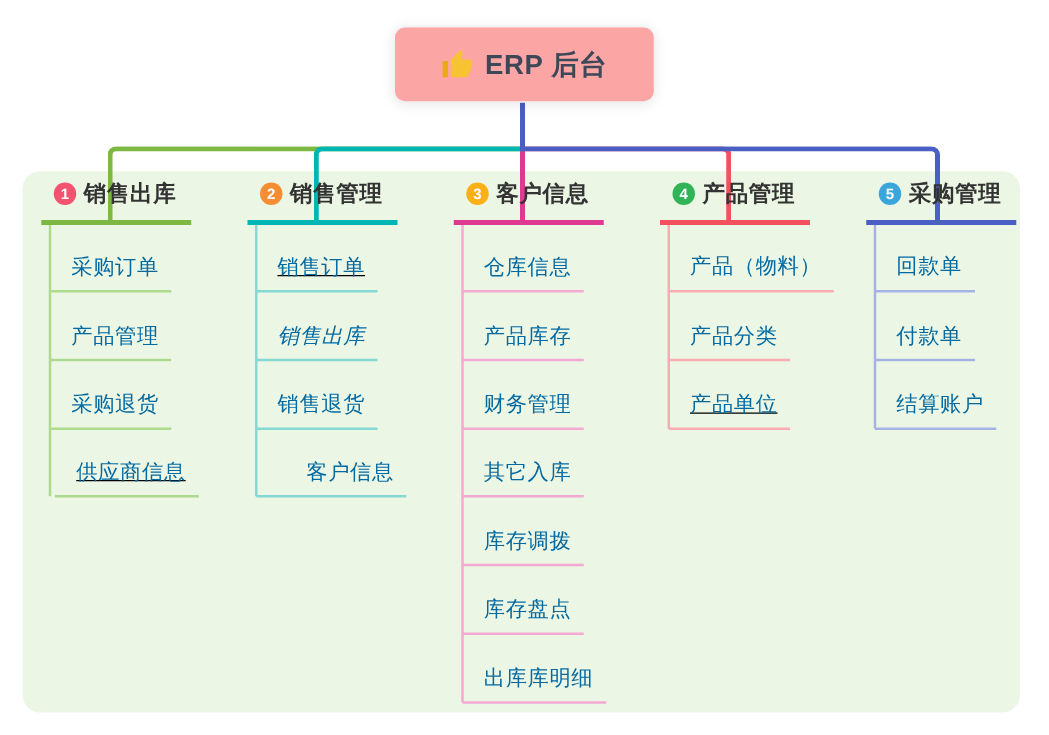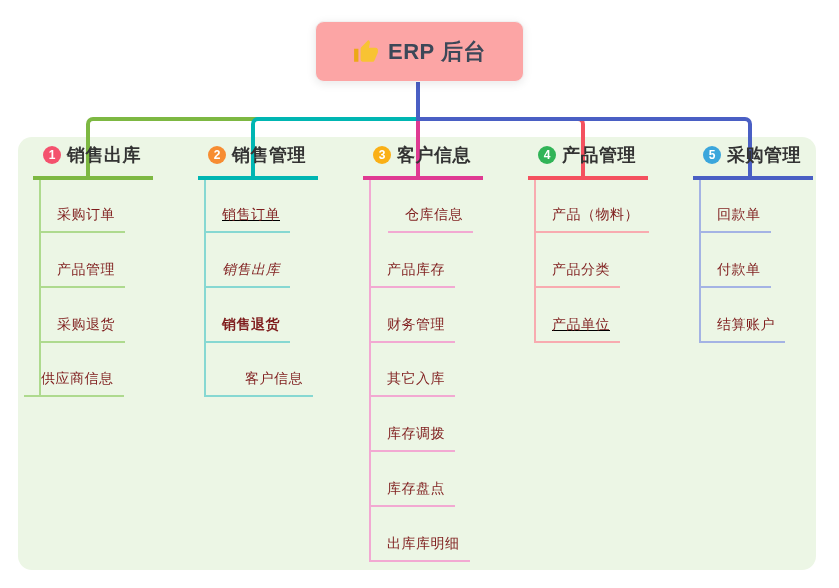--- a/index.html
+++ b/index.html
@@ -16,21 +16,21 @@
              display:flex;align-items:center;justify-content:center;gap:9px;box-sizing:border-box;}
   .root-title{font-size:22px;font-weight:600;color:#3c4858;letter-spacing:0.5px;}
   .parent{position:absolute;top:143px;z-index:3;display:flex;align-items:center;gap:6px;
           padding:0 12px 9px 10px;border-bottom:4px solid;min-width:118px;box-sizing:border-box;}
   .badge{width:18px;height:18px;border-radius:50%;flex:0 0 18px;
          display:flex;align-items:center;justify-content:center;
          color:#ffffff;font-size:12px;font-weight:700;line-height:18px;}
   .plabel{font-size:18px;font-weight:600;color:#333333;line-height:24px;letter-spacing:0.5px;white-space:nowrap;}
   .trunk{position:absolute;width:2px;z-index:2;}
   .child{position:absolute;z-index:3;padding:0 10px 8px 17px;border-bottom:2px solid;box-sizing:border-box;}
-  .clabel{font-size:14px;color:#7f1d1d;line-height:18px;white-space:nowrap;letter-spacing:0.5px;}
+  .clabel{font-size:17px;color:#0369a1;line-height:18px;white-space:nowrap;letter-spacing:0.5px;}
 </style>
 </head>
 <body>
 
 <div class="stage">
   <div class="canvas" style="background: rgb(236, 246, 229);"></div>
   <div id="lines">
       <div class="line elbow-l" style="top: 117px; height: 61px; left: 86px; width: 332px; border-color: rgb(125, 184, 66);"></div>
       <div class="line" style="top: 117px; height: 61px; left: 416px; width: 4px; background: rgb(223, 58, 146);"></div>
       <div class="line elbow-r" style="top: 117px; height: 61px; left: 418px; width: 167px; border-color: rgb(244, 81, 95);"></div>
@@ -40,56 +40,56 @@
     </div>
   <div id="columns">
       <div class="parent" style="left: 33px; border-bottom-color: rgb(125, 184, 66);">
         <div class="badge" style="background: rgb(244, 82, 110);">1</div>
         <span class="plabel">销售出库</span>
       </div>
       <div class="trunk" style="left: 39px; top: 180px; height: 217px; background: rgb(174, 218, 142);"></div>
       <div class="child" style="left: 40px; top: 205px; border-bottom-color: rgb(174, 218, 142);"><span class="clabel">采购订单</span></div>
       <div class="child" style="left: 40px; top: 260px; border-bottom-color: rgb(174, 218, 142);"><span class="clabel">产品管理</span></div>
       <div class="child" style="left: 40px; top: 315px; border-bottom-color: rgb(174, 218, 142);"><span class="clabel">采购退货</span></div>
-      <div class="child" style="left: 24px; top: 369px; border-bottom-color: rgb(174, 218, 142);"><span class="clabel">供应商信息</span></div>
+      <div class="child" style="left: 44px; top: 369px; border-bottom-color: rgb(174, 218, 142); text-decoration: underline;"><span class="clabel">供应商信息</span></div>
       <div class="parent" style="left: 198px; border-bottom-color: rgb(0, 182, 178);">
         <div class="badge" style="background: rgb(247, 141, 50);">2</div>
         <span class="plabel">销售管理</span>
       </div>
       <div class="trunk" style="left: 204px; top: 180px; height: 217px; background: rgb(134, 216, 210);"></div>
       <div class="child" style="left: 205px; top: 205px; border-bottom-color: rgb(134, 216, 210); text-decoration: underline;"><span class="clabel">销售订单</span></div>
       <div class="child" style="left: 205px; top: 260px; border-bottom-color: rgb(134, 216, 210); font-style: italic;"><span class="clabel">销售出库</span></div>
-      <div class="child" style="left: 205px; top: 315px; border-bottom-color: rgb(134, 216, 210); font-weight: bold;"><span class="clabel">销售退货</span></div>
+      <div class="child" style="left: 205px; top: 315px; border-bottom-color: rgb(134, 216, 210);"><span class="clabel">销售退货</span></div>
       <div class="child" style="left: 205px; top: 369px; border-bottom-color: rgb(134, 216, 210); padding-left: 40px;"><span class="clabel">客户信息</span></div>
       <div class="parent" style="left: 363px; border-bottom-color: rgb(223, 58, 146);">
         <div class="badge" style="background: rgb(250, 176, 22);">3</div>
         <span class="plabel">客户信息</span>
       </div>
       <div class="trunk" style="left: 369px; top: 180px; height: 382px; background: rgb(242, 169, 210);"></div>
-      <div class="child" style="left: 388px; top: 205px; border-bottom-color: rgb(242, 169, 210);"><span class="clabel">仓库信息</span></div>
+      <div class="child" style="left: 370px; top: 205px; border-bottom-color: rgb(242, 169, 210);"><span class="clabel">仓库信息</span></div>
       <div class="child" style="left: 370px; top: 260px; border-bottom-color: rgb(242, 169, 210);"><span class="clabel">产品库存</span></div>
       <div class="child" style="left: 370px; top: 315px; border-bottom-color: rgb(242, 169, 210);"><span class="clabel">财务管理</span></div>
       <div class="child" style="left: 370px; top: 369px; border-bottom-color: rgb(242, 169, 210);"><span class="clabel">其它入库</span></div>
       <div class="child" style="left: 370px; top: 424px; border-bottom-color: rgb(242, 169, 210);"><span class="clabel">库存调拨</span></div>
       <div class="child" style="left: 370px; top: 479px; border-bottom-color: rgb(242, 169, 210); text-align: center;"><span class="clabel">库存盘点</span></div>
       <div class="child" style="left: 370px; top: 534px; border-bottom-color: rgb(242, 169, 210);"><span class="clabel">出库库明细</span></div>
       <div class="parent" style="left: 528px; border-bottom-color: rgb(244, 81, 95);">
         <div class="badge" style="background: rgb(49, 180, 87);">4</div>
         <span class="plabel">产品管理</span>
       </div>
       <div class="trunk" style="left: 534px; top: 180px; height: 163px; background: rgb(248, 171, 176);"></div>
-      <div class="child" style="left: 535px; top: 205px; border-bottom-color: rgb(248, 171, 176);"><span class="clabel">产品（物料）</span></div>
+      <div class="child" style="left: 535px; top: 205px; border-bottom-color: rgb(248, 171, 176); font-family: Liberation Mono, monospace;"><span class="clabel">产品（物料）</span></div>
       <div class="child" style="left: 535px; top: 260px; border-bottom-color: rgb(248, 171, 176);"><span class="clabel">产品分类</span></div>
       <div class="child" style="left: 535px; top: 315px; border-bottom-color: rgb(248, 171, 176); text-decoration: underline;"><span class="clabel">产品单位</span></div>
       <div class="parent" style="left: 693px; border-bottom-color: rgb(74, 95, 196);">
         <div class="badge" style="background: rgb(59, 166, 220);">5</div>
         <span class="plabel">采购管理</span>
       </div>
       <div class="trunk" style="left: 699px; top: 180px; height: 163px; background: rgb(164, 179, 228);"></div>
-      <div class="child" style="left: 700px; top: 205px; border-bottom-color: rgb(164, 179, 228);"><span class="clabel">回款单</span></div>
+      <div class="child" style="left: 700px; top: 205px; border-bottom-color: rgb(164, 179, 228); font-family: Liberation Mono, monospace;"><span class="clabel">回款单</span></div>
       <div class="child" style="left: 700px; top: 260px; border-bottom-color: rgb(164, 179, 228);"><span class="clabel">付款单</span></div>
       <div class="child" style="left: 700px; top: 315px; border-bottom-color: rgb(164, 179, 228);"><span class="clabel">结算账户</span></div>
     </div>
   <div class="root-node">
     <svg width="26" height="26" viewBox="0 0 24 24">
       <path fill="#eca817" d="M1 21h4V9H1v12z"></path>
       <path fill="#f8c333" d="M23 10c0-1.1-.9-2-2-2h-6.31l.95-4.57.03-.32c0-.41-.17-.79-.44-1.06L14.17 1 7.59 7.59C7.22 7.95 7 8.45 7 9v10c0 1.1.9 2 2 2h9c.83 0 1.54-.5 1.84-1.22l3.02-7.05c.09-.23.14-.47.14-.73v-2z"></path>
     </svg>
     <span class="root-title">ERP 后台</span>
   </div>

